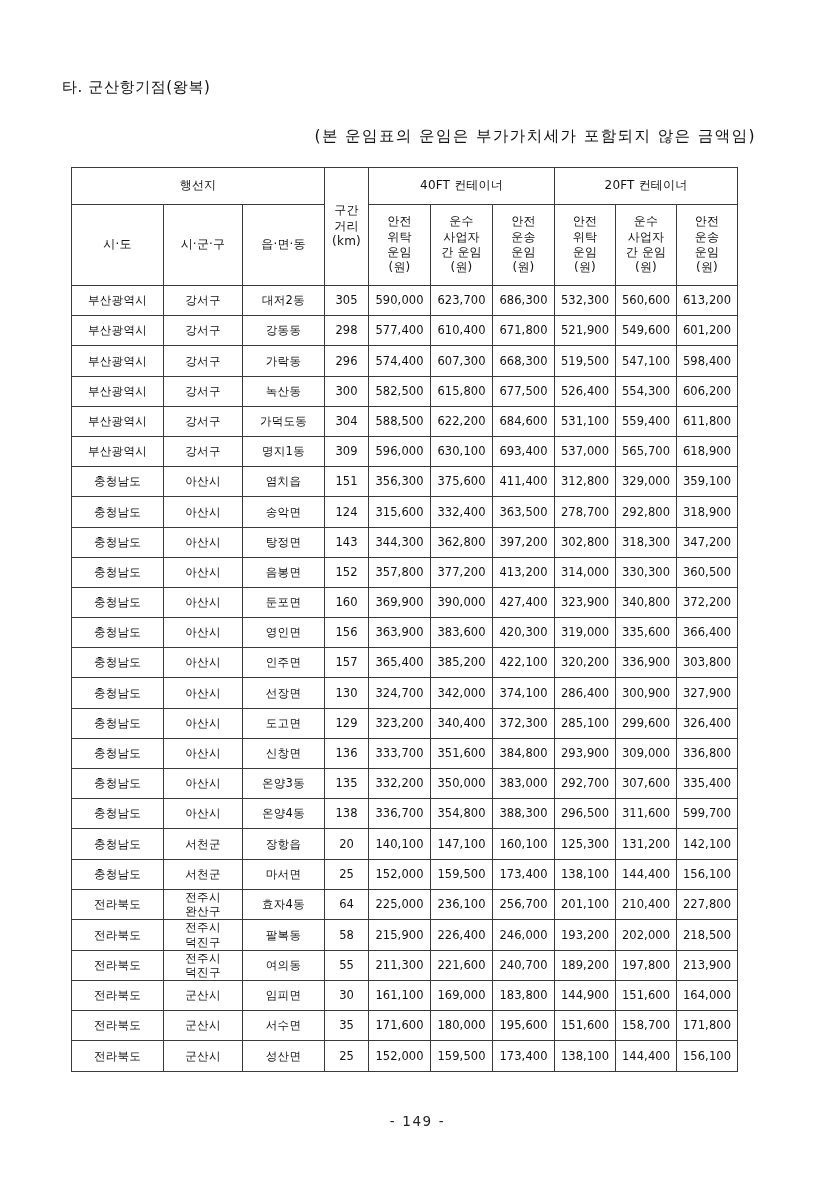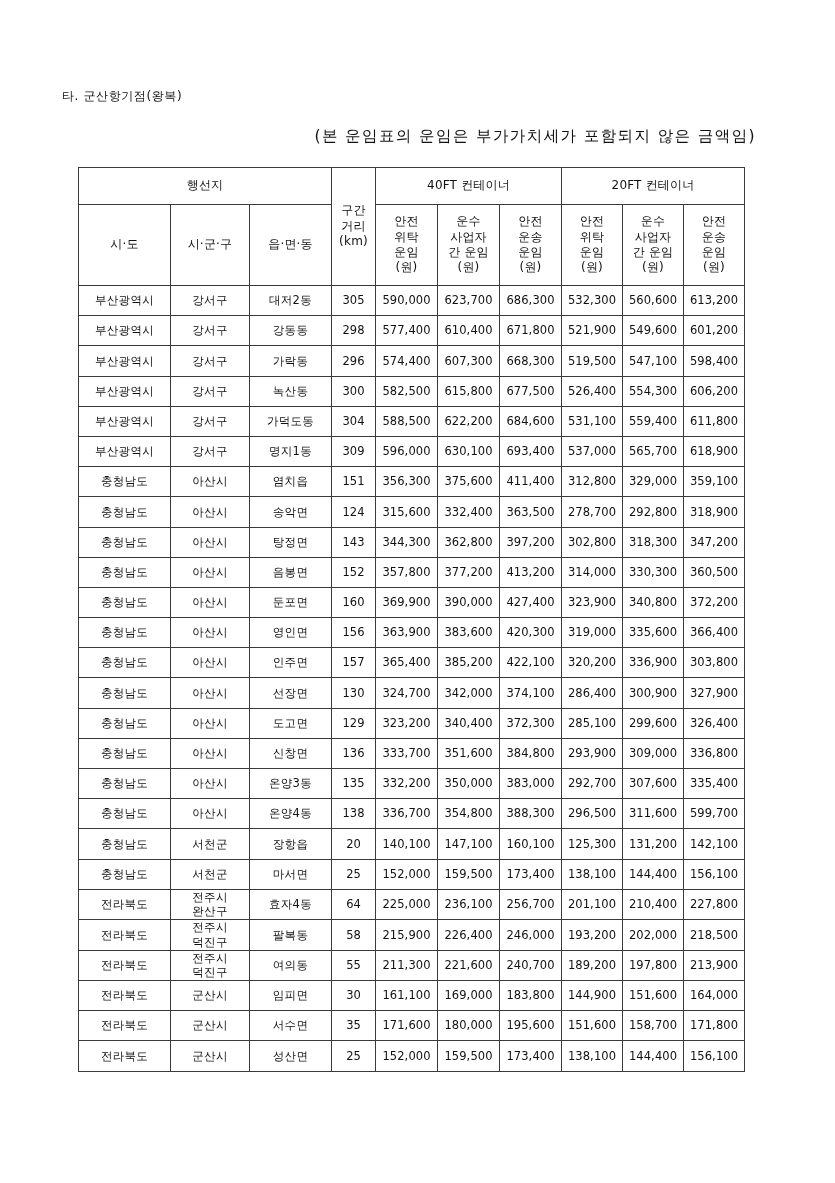--- a/index.html
+++ b/index.html
@@ -21,40 +21,40 @@
     left: 0; top: 0;
     width: 835px;
     height: 1183px;
     overflow: hidden;
   }
 
   
   .doc-heading {
     position: absolute;
     left: 62px;
-    top: 88px;
-    font-size: 12px;
+    top: 78px;
+    font-size: 15px;
     letter-spacing: 0.6px;
     white-space: nowrap;
   }
   .doc-note {
     position: absolute;
     left: 0;
     top: 126px;
     width: 756px;
     text-align: right;
     font-size: 15.5px;
     letter-spacing: 1.4px;
     white-space: nowrap;
   }
 
   
   .table-wrap {
     position: absolute;
-    left: 78px;
+    left: 71px;
     top: 167px;
     width: 666px;
   }
   table.rate {
     border-collapse: collapse;
     table-layout: fixed;
     width: 666px;
     background: #fff;
   }
   table.rate th,
@@ -499,14 +499,15 @@
             <td class="num">159,500</td>
             <td class="num">173,400</td>
             <td class="num">138,100</td>
             <td class="num">144,400</td>
             <td class="num">156,100</td>
           </tr>
         </tbody>
     </table>
   </div>
 
+  <div class="page-number">- 149 -</div>
 
 </div>
 
 </body></html>

